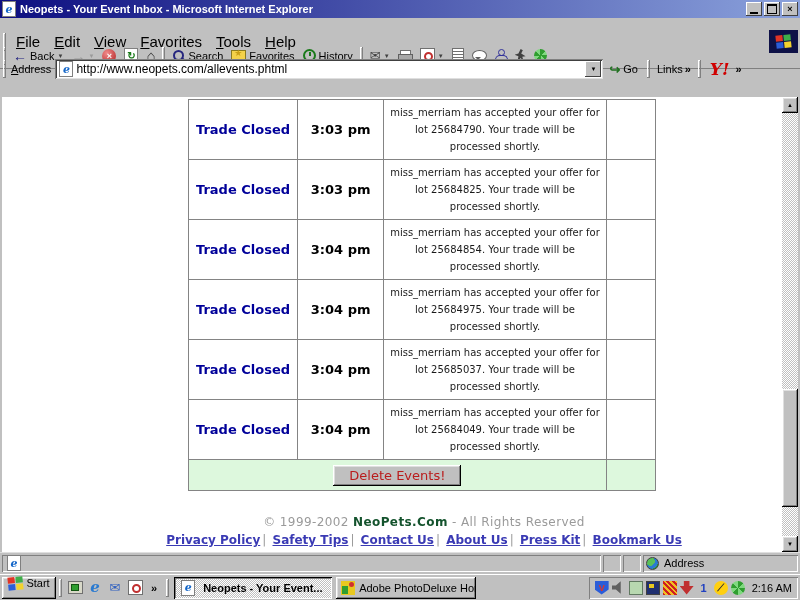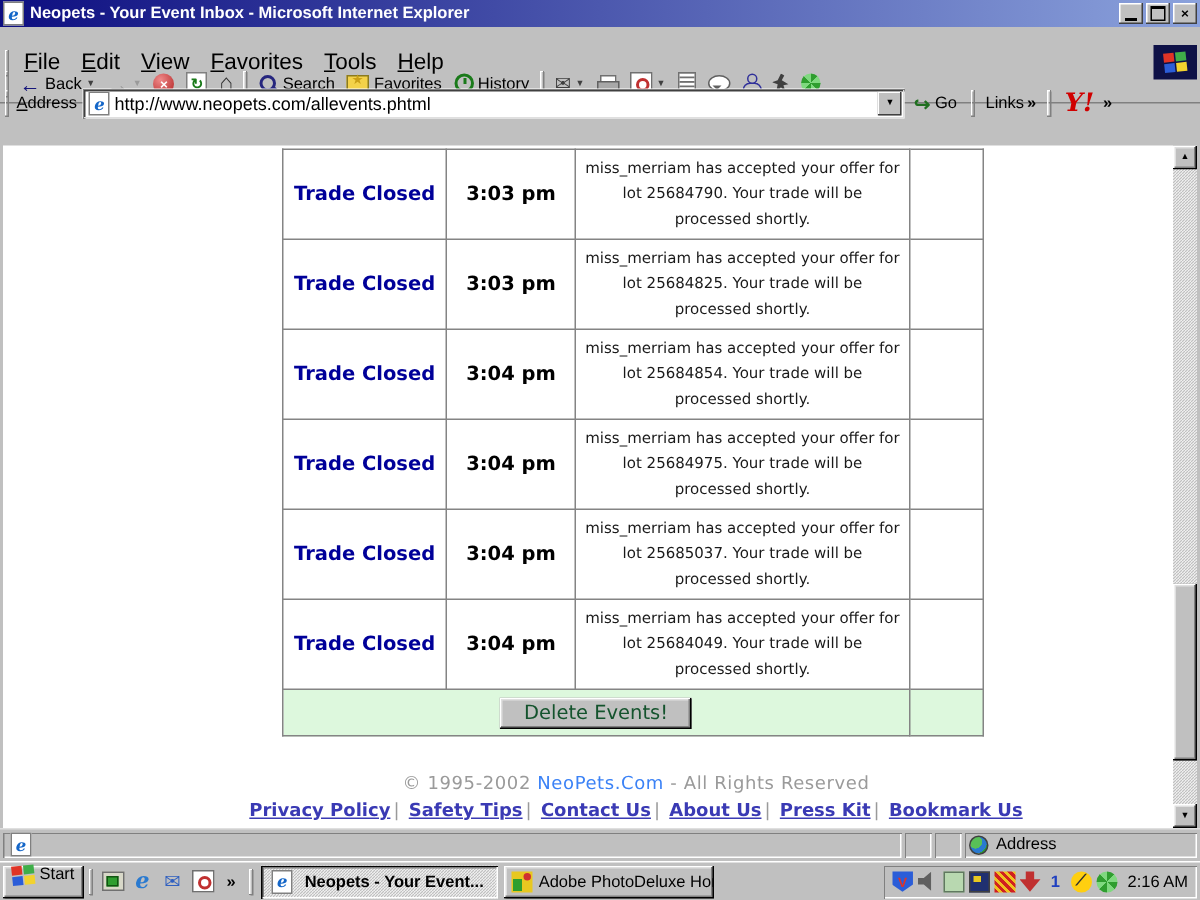--- a/index.html
+++ b/index.html
@@ -93,25 +93,25 @@
   table.etable{position:absolute;left:186px;top:2px;width:468px;border-collapse:collapse;
                font-family:"DejaVu Sans",sans-serif}
   .etable td{border:1px solid #848484;text-align:center;vertical-align:middle;padding:2px 4px}
   .td-type{width:101px;color:#000099;font-weight:bold;font-size:13px}
   .td-time{width:78px;font-weight:bold;font-size:13px;color:#000}
   .td-msg{width:216px;font-size:10px;color:#1a1a1a;line-height:17px;height:55px}
   .td-chk{width:41px}
   .checkbox{width:13px;height:13px;background:#fff;margin:0 auto;
             box-shadow:inset 1px 1px 0 #808080,inset -1px -1px 0 #dfdfdf,inset 2px 2px 0 #404040}
   .tr-green td{background:#ddf8dd;height:26px}
-  #delete-btn{font-family:"DejaVu Sans",sans-serif;font-size:13px;color:#14532d;background:#c0c0c0;border:none;
+  #delete-btn{font-family:"DejaVu Sans",sans-serif;font-size:13px;color:#b91c1c;background:#c0c0c0;border:none;
               padding:3px 16px;box-shadow:inset -1px -1px 0 #000,inset 1px 1px 0 #fff,inset -2px -2px 0 #808080,inset 2px 2px 0 #dfdfdf}
   #footer-copy{left:40px;top:418px;width:764px;text-align:center;font-family:"DejaVu Sans",sans-serif;
                font-size:12px;color:#9a9a9a;letter-spacing:.4px}
-  #footer-copy .site{color:#3b82f6;font-weight:normal}
+  #footer-copy .site{color:#14532d;font-weight:bold}
   #footer-links{left:40px;top:436px;width:764px;text-align:center;font-family:"DejaVu Sans",sans-serif;
                 font-size:12px;font-weight:bold}
   #footer-links a{color:#3a3ab4;text-decoration:underline;margin:0 2px;cursor:pointer}
   #footer-links .sep{color:#9a9a9a;font-weight:normal}
   
   #scrollbar{right:0;top:0;width:16px;height:455px}
   .sb-btn{position:absolute;left:0;width:16px;height:16px;background:#c0c0c0;display:flex;align-items:center;
           justify-content:center;font-size:6px;color:#000}
   #sb-track{position:absolute;left:0;top:16px;width:16px;height:423px}
   #sb-thumb{position:absolute;left:0;top:292px;width:16px;height:118px;background:#c0c0c0}
@@ -327,21 +327,21 @@
     <tr class="tr-green">
       <td colspan="3">
         <button id="delete-btn">Delete Events!</button>
       </td>
       <td class="td-chk"><span class="checkbox"></span></td>
     </tr>
   </tbody>
     </table>
 
   <div id="footer-copy" class="abs">
-    <span>© 1995-2002</span>
+    <span>© 1999-2002</span>
     <span class="site">NeoPets.Com</span>
     <span>- All Rights Reserved</span>
   </div>
   <div id="footer-links" class="abs">
     <a>Privacy Policy</a><span class="sep">|</span>
     <a>Safety Tips</a><span class="sep">|</span>
     <a>Contact Us</a><span class="sep">|</span>
     <a>About Us</a><span class="sep">|</span>
     <a>Press Kit</a><span class="sep">|</span>
     <a>Bookmark Us</a>

